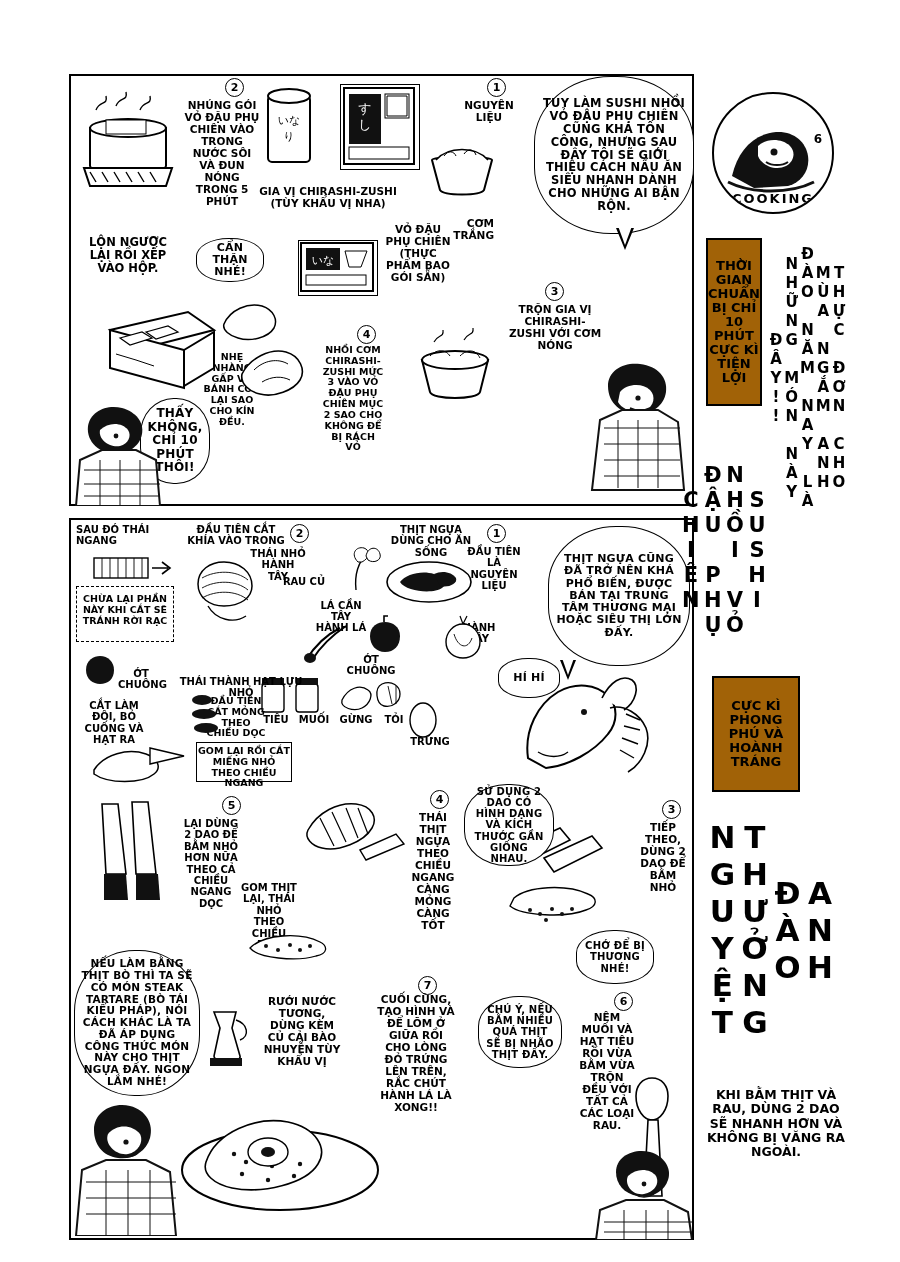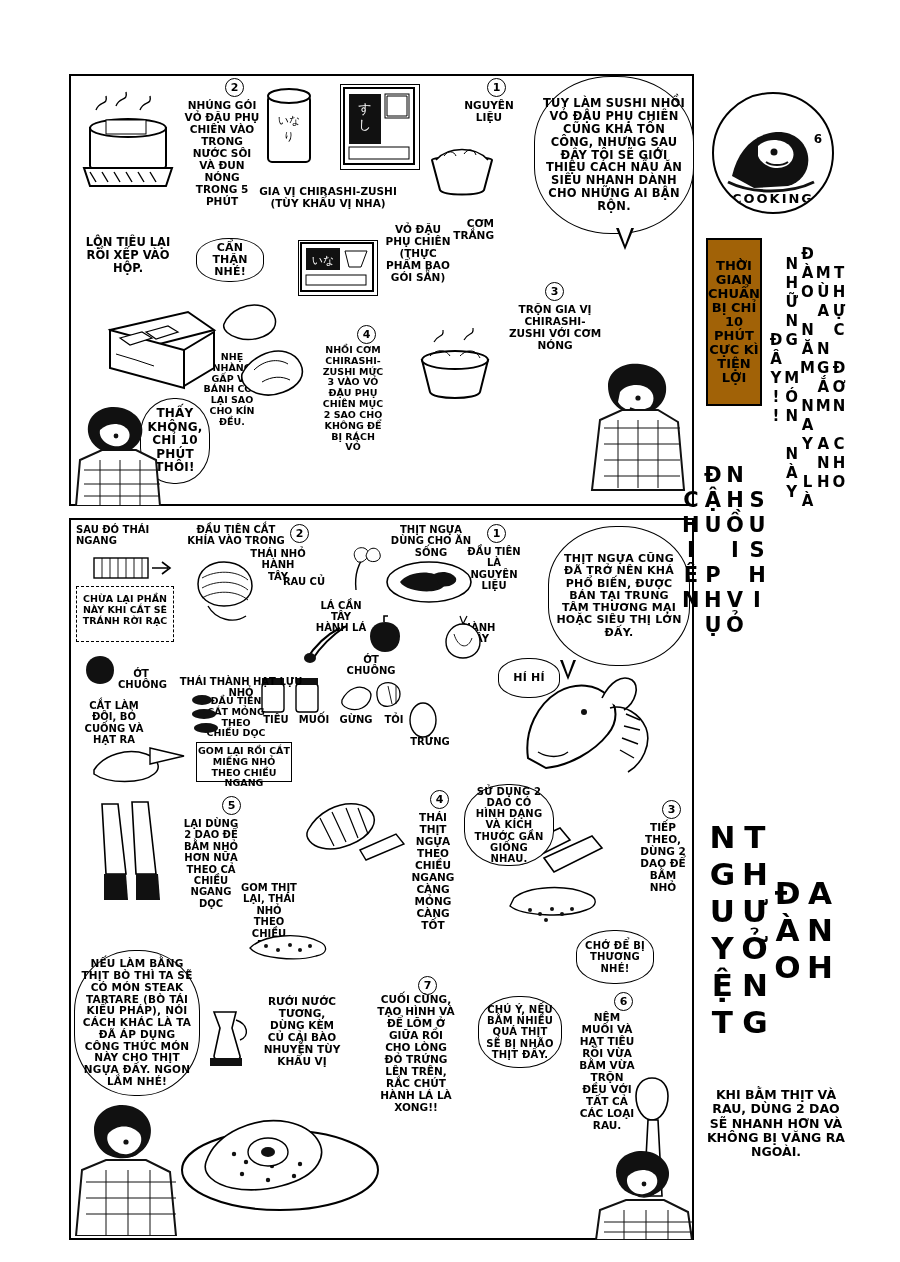--- a/index.html
+++ b/index.html
@@ -229,21 +229,21 @@
   <div class="art" style="left:258px; top:84px; width:64px; height:92px;">
     <svg width="62" height="88" viewBox="0 0 62 88">
       <rect x="10" y="12" width="42" height="66" rx="4" fill="#fff" stroke="#000" stroke-width="2"></rect>
       <ellipse cx="31" cy="12" rx="21" ry="7" fill="#fff" stroke="#000" stroke-width="2"></ellipse>
       <text x="31" y="40" font-size="11" text-anchor="middle" font-family="DejaVu Sans">いな</text>
       <text x="31" y="56" font-size="11" text-anchor="middle" font-family="DejaVu Sans">り</text>
     </svg>
   </div>
 
   <div class="cap" style="left:82px; top:236px; width:92px; font-size:11.5px;">
-    <span>LỘN TIÊU LẠI RỒI XẾP VÀO HỘP.</span>
+    <span>LỘN NGƯỢC LẠI RỒI XẾP VÀO HỘP.</span>
   </div>
   <div class="bubble" style="left:196px; top:238px; width:68px; height:44px; font-size:11px;text-align:center;">
     <span class="txt">CẨN THẬN NHÉ!</span>
   </div>
   <div class="cap" style="left:200px; top:352px; width:64px; font-size:9.5px;">
     <span>NHẸ NHÀNG GẤP VỎ BÁNH CÒN LẠI SAO CHO KÍN ĐỀU.</span>
   </div>
   <div class="bubble" style="left:140px; top:398px; width:70px; height:86px; font-size:12px;">
     <span class="txt">THẤY KHÔNG, CHỈ 10 PHÚT THÔI!</span>
   </div>
@@ -665,20 +665,23 @@
   </div>
 
   <div class="bigvert" style="left:780px; top:240px; width:66px; height:276px; font-size:15px;">
     <span>THỰC ĐƠN CHO MÙA NGẮM ANH ĐÀO NĂM NAY LÀ NHỮNG MÓN NÀY ĐÂY!!</span>
   </div>
 
   <div class="bigvert" style="left:706px; top:430px; width:62px; height:240px; font-size:21px;">
     <span>SUSHI NHỒI VỎ ĐẬU PHỤ CHIÊN</span>
   </div>
 
+  <div class="vbox" style="left:712px; top:676px; width:88px; height:116px; font-size:13px; padding:6px;">
+    <span>CỰC KÌ PHONG PHÚ VÀ HOÀNH TRÁNG</span>
+  </div>
 
   <div class="bigvert" style="left:716px; top:806px; width:120px; height:248px; font-size:31px;">
     <span>ANH ĐÀO THƯỞNG NGUYỆT</span>
   </div>
 
   <div class="cap" style="left:702px; top:1088px; width:148px; font-size:12.5px;">
     <span>KHI BẰM THỊT VÀ RAU, DÙNG 2 DAO SẼ NHANH HƠN VÀ KHÔNG BỊ VĂNG RA NGOÀI.</span>
   </div>
 
 </div>

